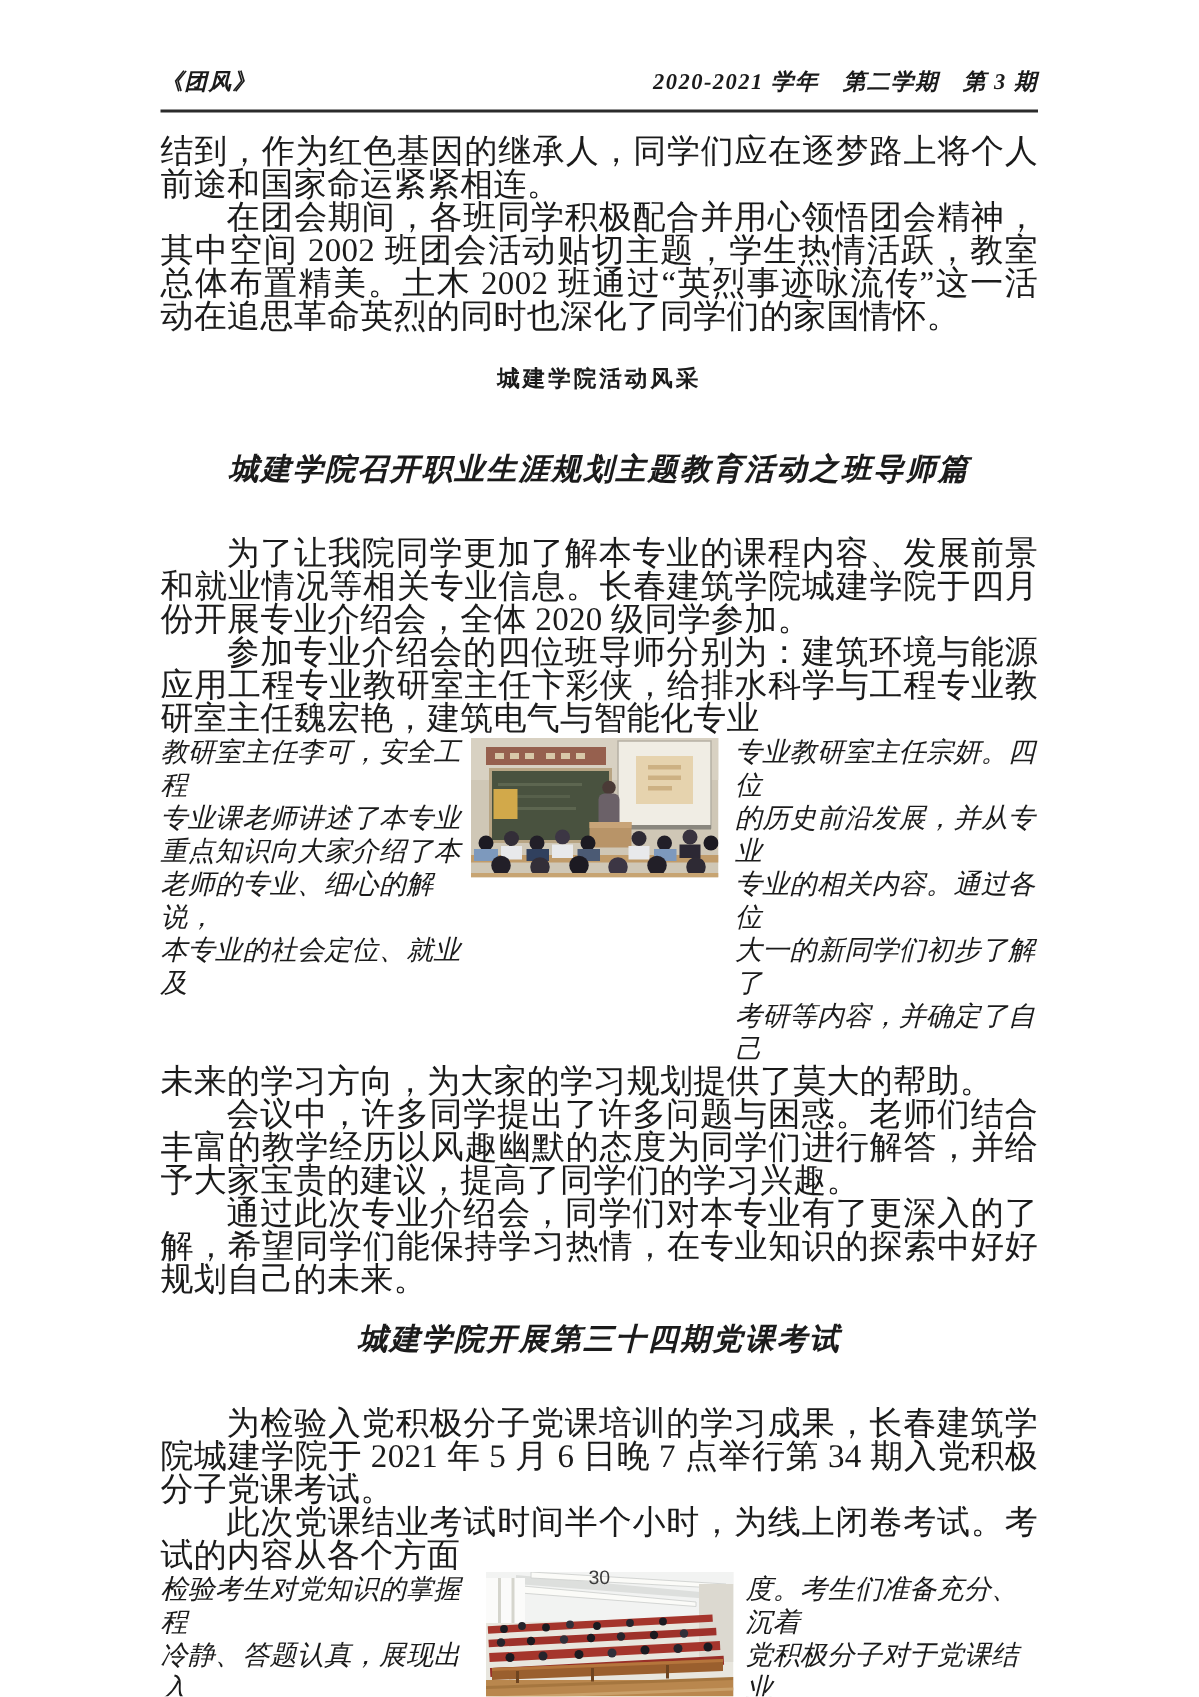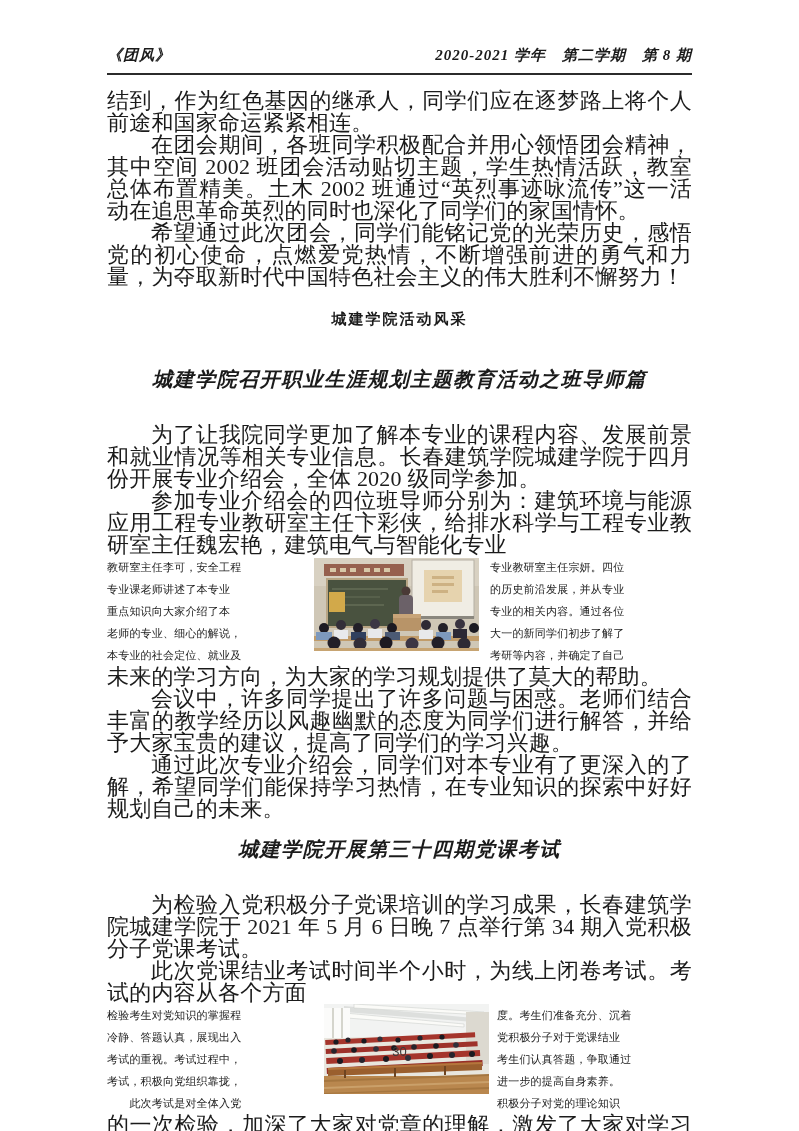--- a/index.html
+++ b/index.html
@@ -56,24 +56,25 @@
     text-align: center;
     letter-spacing: 1.5px;
   }
   .article-title.first { margin-top: 32px; margin-bottom: 32px; }
   .article-title.second { margin-top: 16px; margin-bottom: 32px; }
   .wrap-row {
     display: flex;
     align-items: flex-start;
   }
   .wrap-col {
-    font-size: 11px;
+    font-size: 18px;
     line-height: 22px;
     white-space: pre-line;
     letter-spacing: 0.2px;
+    font-style: italic;
   }
   .wrap-col.left { width: 201px; flex: 0 0 201px; }
   .wrap-col.right { flex: 1; }
   .photo-fig { margin: 0; flex: 0 0 165px; }
   .photo-fig.classroom { margin: 2px 11px 0 6px; }
   .photo-fig.lecture { margin: 0 8px 0 16px; }
   .photo-fig svg { display:block; }
   .footer-page {
     position: absolute;
     left: 0; right: 0;
@@ -85,28 +86,27 @@
   }
 </style>
 </head>
 <body>
 
 <div class="page">
   <div class="content">
 
     <div class="header-row">
       <span>《团风》</span>
-      <span>2020-2021 学年　第二学期　第 8 期</span>
+      <span>2020-2021 学年　第二学期　第 3 期</span>
     </div>
 
     <div class="main">
 
       <p class="para noindent">结到，作为红色基因的继承人，同学们应在逐梦路上将个人前途和国家命运紧紧相连。</p>
       <p class="para">在团会期间，各班同学积极配合并用心领悟团会精神，其中空间 2002 班团会活动贴切主题，学生热情活跃，教室总体布置精美。土木 2002 班通过“英烈事迹咏流传”这一活动在追思革命英烈的同时也深化了同学们的家国情怀。</p>
-      <p class="para">希望通过此次团会，同学们能铭记党的光荣历史，感悟党的初心使命，点燃爱党热情，不断增强前进的勇气和力量，为夺取新时代中国特色社会主义的伟大胜利不懈努力！</p>
 
       <div class="section-title">城建学院活动风采</div>
 
       <div class="article-title first">城建学院召开职业生涯规划主题教育活动之班导师篇</div>
 
       <p class="para">为了让我院同学更加了解本专业的课程内容、发展前景和就业情况等相关专业信息。长春建筑学院城建学院于四月份开展专业介绍会，全体 2020 级同学参加。</p>
       <p class="para">参加专业介绍会的四位班导师分别为：建筑环境与能源应用工程专业教研室主任卞彩侠，给排水科学与工程专业教研室主任魏宏艳，建筑电气与智能化专业</p>
 
       <div class="wrap-row">
         <div class="wrap-col left">教研室主任李可，安全工程

